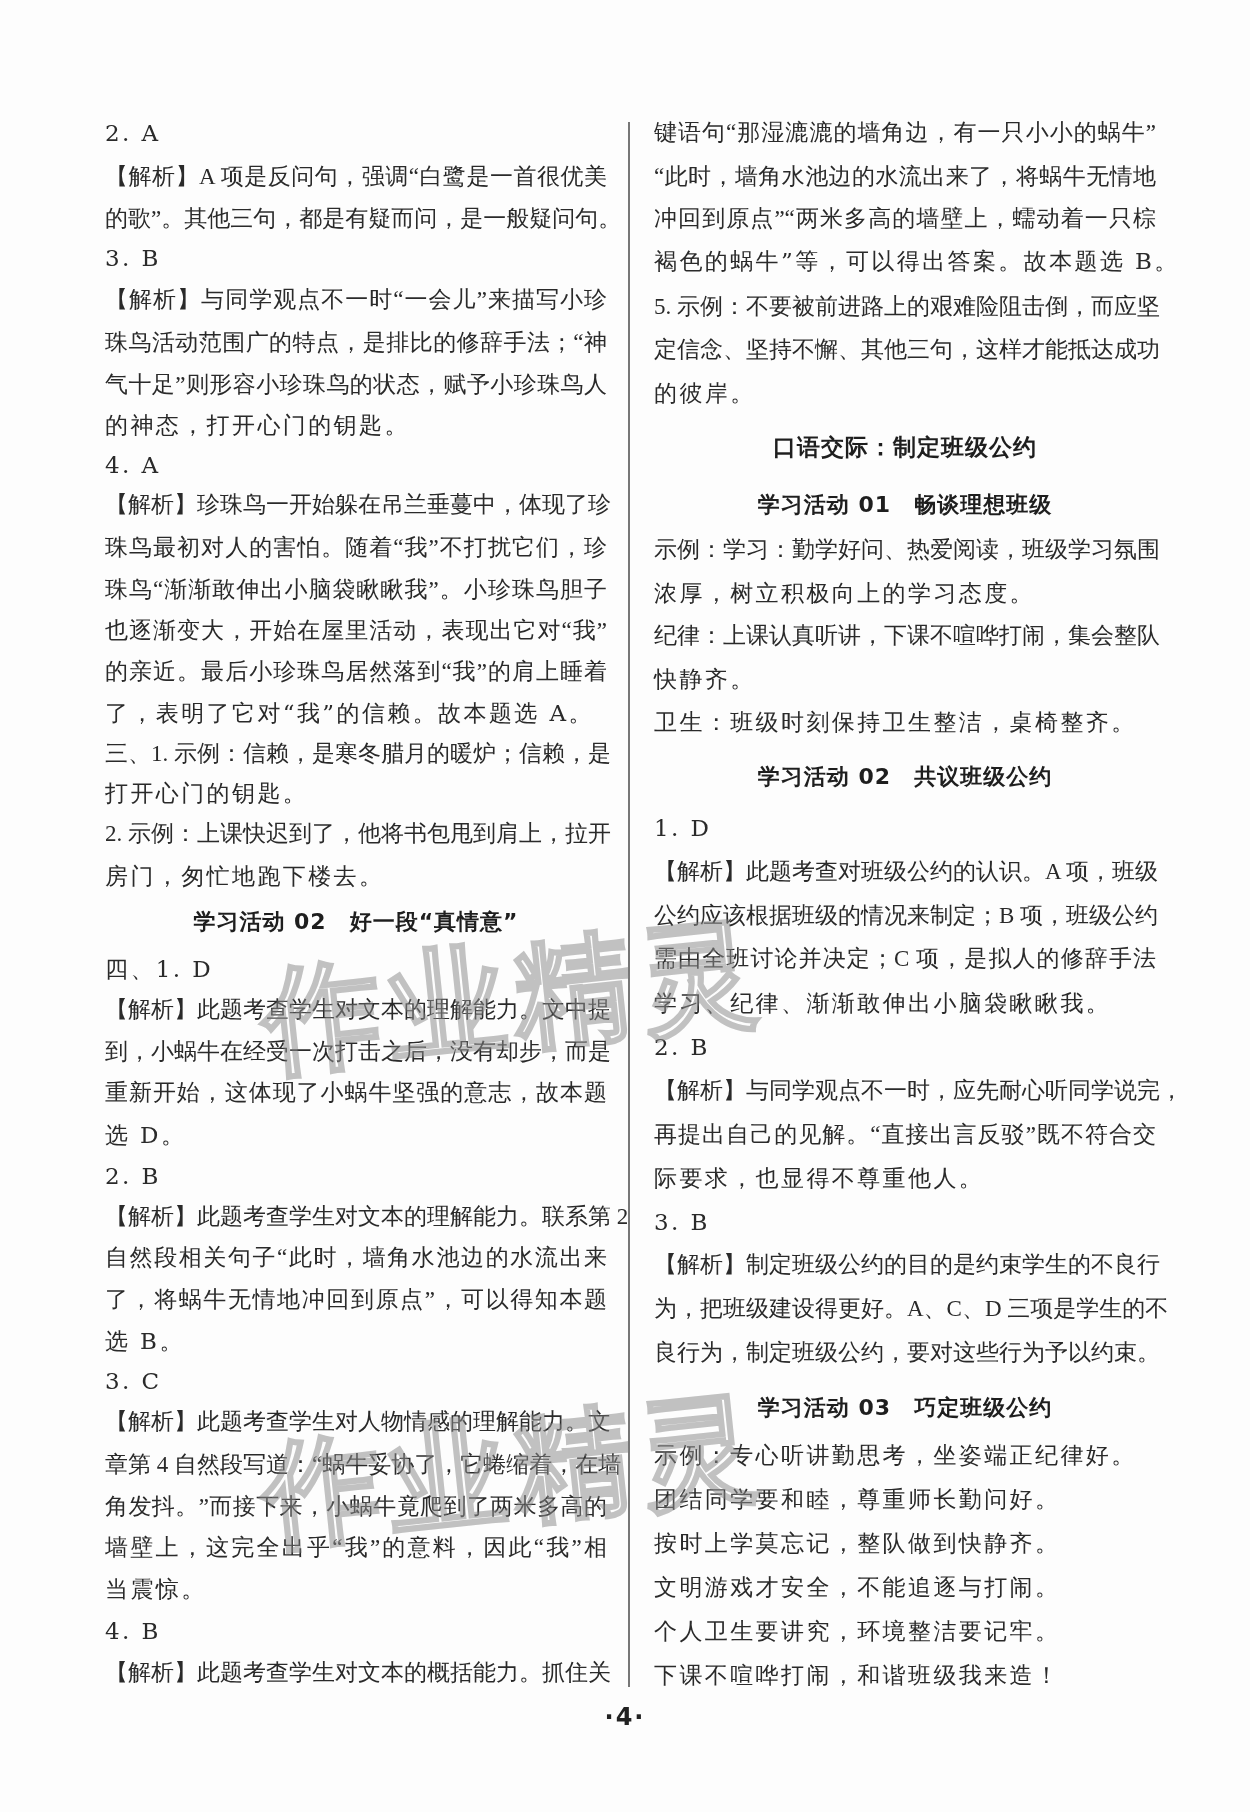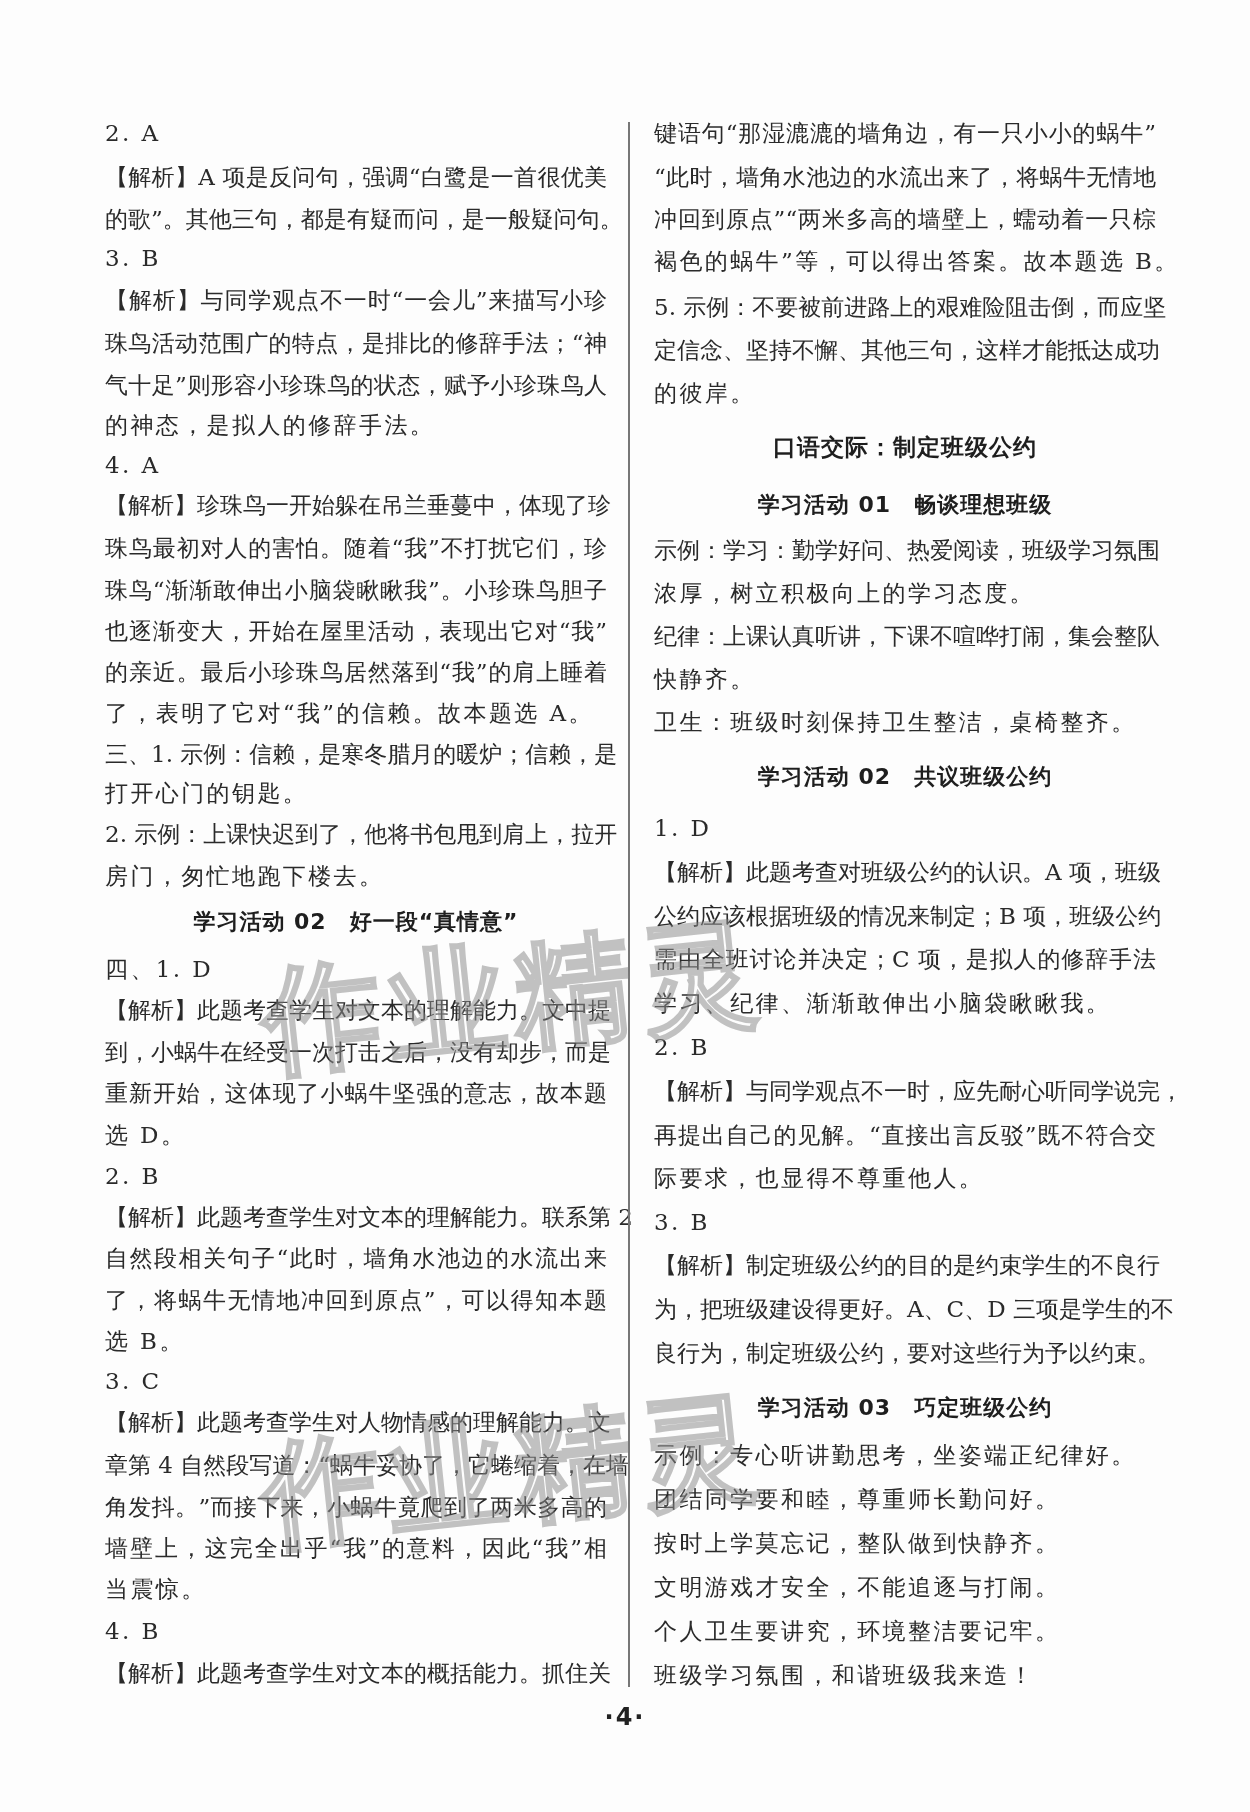--- a/index.html
+++ b/index.html
@@ -11,21 +11,21 @@
   }
   .page { position: absolute; left: 0; top: 0; width: 1250px; height: 1568px; }
   .col { position: absolute; top: 0; }
   .col-left { left: 105px; width: 505px; }
   .col-right { left: 654px; width: 505px; }
   .line {
     position: absolute; left: 0; white-space: nowrap;
     font-size: 23px; line-height: 30px; height: 30px;
     letter-spacing: 2.4px;
   }
-  .line.just { text-align: justify; text-align-last: justify; width: 502px; letter-spacing: 0; }
+  .line.just { text-align: justify; text-align-last: justify; width: 502px; letter-spacing: 0; font-family: Liberation Serif, serif; }
   .heading {
     position: absolute; left: 0; width: 502px; text-align: center;
     font-family: "DejaVu Sans", "Liberation Sans", sans-serif;
     font-weight: bold; font-size: 22px; line-height: 30px; letter-spacing: 1px;
     color: #1e1e1e;
   }
   .divider {
     position: absolute; left: 628px; top: 122px; width: 1.5px; height: 1565px;
     background: #777;
   }
@@ -52,21 +52,21 @@
 <div class="page">
 
   <div class="col col-left">
     <div class="line" style="top:118px">2. A</div>
     <div class="line just" style="top:162px">【解析】A 项是反问句，强调“白鹭是一首很优美</div>
     <div class="line just" style="top:204px">的歌”。其他三句，都是有疑而问，是一般疑问句。</div>
     <div class="line" style="top:243px">3. B</div>
     <div class="line just" style="top:285px">【解析】与同学观点不一时“一会儿”来描写小珍</div>
     <div class="line just" style="top:328px">珠鸟活动范围广的特点，是排比的修辞手法；“神</div>
     <div class="line just" style="top:370px">气十足”则形容小珍珠鸟的状态，赋予小珍珠鸟人</div>
-    <div class="line" style="top:410px">的神态，是拟人的修辞手法。</div>
+    <div class="line" style="top:410px">的神态，打开心门的钥匙。</div>
     <div class="line" style="top:450px">4. A</div>
     <div class="line just" style="top:490px">【解析】珍珠鸟一开始躲在吊兰垂蔓中，体现了珍</div>
     <div class="line just" style="top:533px">珠鸟最初对人的害怕。随着“我”不打扰它们，珍</div>
     <div class="line just" style="top:575px">珠鸟“渐渐敢伸出小脑袋瞅瞅我”。小珍珠鸟胆子</div>
     <div class="line just" style="top:616px">也逐渐变大，开始在屋里活动，表现出它对“我”</div>
     <div class="line just" style="top:657px">的亲近。最后小珍珠鸟居然落到“我”的肩上睡着</div>
     <div class="line" style="top:698px">了，表明了它对“我”的信赖。故本题选 A。</div>
     <div class="line just" style="top:739px">三、1. 示例：信赖，是寒冬腊月的暖炉；信赖，是</div>
     <div class="line" style="top:778px">打开心门的钥匙。</div>
     <div class="line just" style="top:819px">2. 示例：上课快迟到了，他将书包甩到肩上，拉开</div>
@@ -130,20 +130,20 @@
     <div class="line just" style="top:1294px">为，把班级建设得更好。A、C、D 三项是学生的不</div>
     <div class="line just" style="top:1338px">良行为，制定班级公约，要对这些行为予以约束。</div>
 
     <div class="heading" style="top:1393px">学习活动 03　巧定班级公约</div>
 
     <div class="line" style="top:1440px">示例：专心听讲勤思考，坐姿端正纪律好。</div>
     <div class="line" style="top:1484px">团结同学要和睦，尊重师长勤问好。</div>
     <div class="line" style="top:1528px">按时上学莫忘记，整队做到快静齐。</div>
     <div class="line" style="top:1572px">文明游戏才安全，不能追逐与打闹。</div>
     <div class="line" style="top:1616px">个人卫生要讲究，环境整洁要记牢。</div>
-    <div class="line" style="top:1660px">班级学习氛围，和谐班级我来造！</div>
+    <div class="line" style="top:1660px">下课不喧哗打闹，和谐班级我来造！</div>
   </div>
 
   <div class="page-num">·4·</div>
 
   <div class="watermark wm1">作业精灵</div>
   <div class="watermark wm2">作业精灵</div>
 </div>
 
 </body></html>

